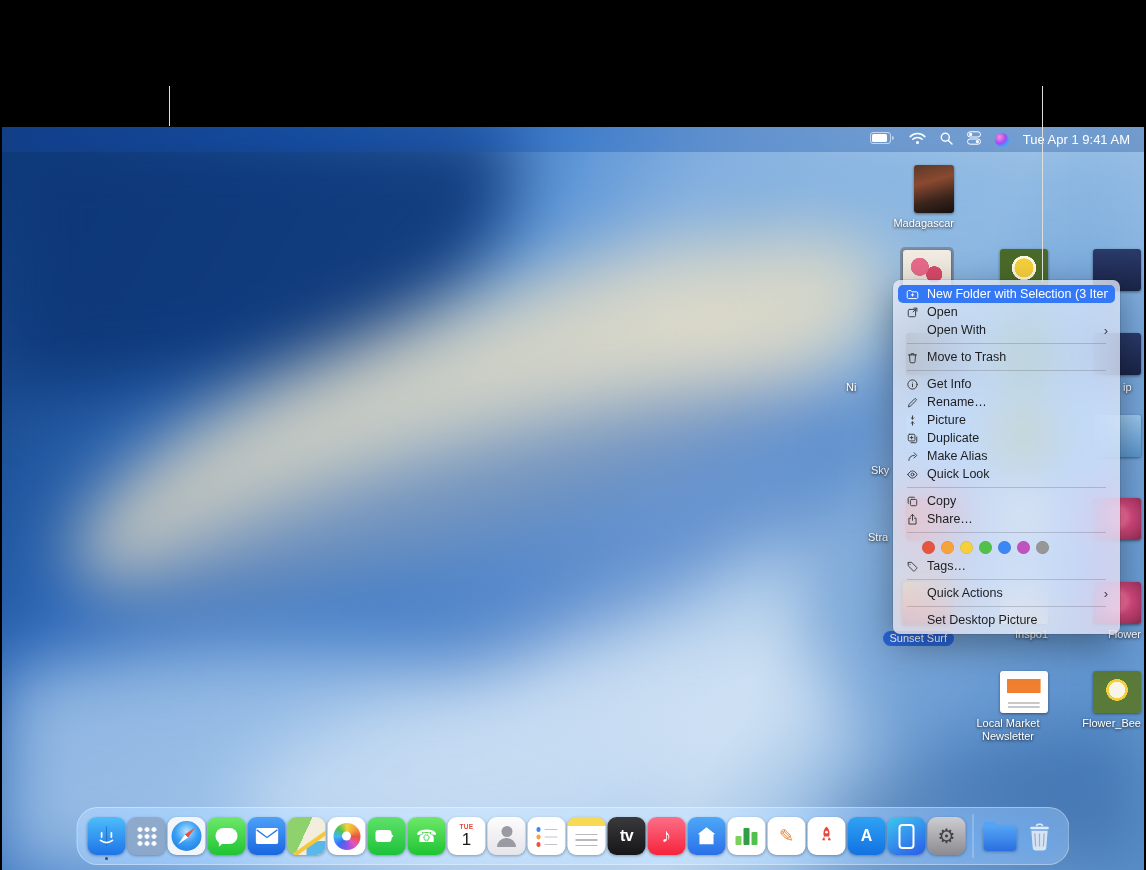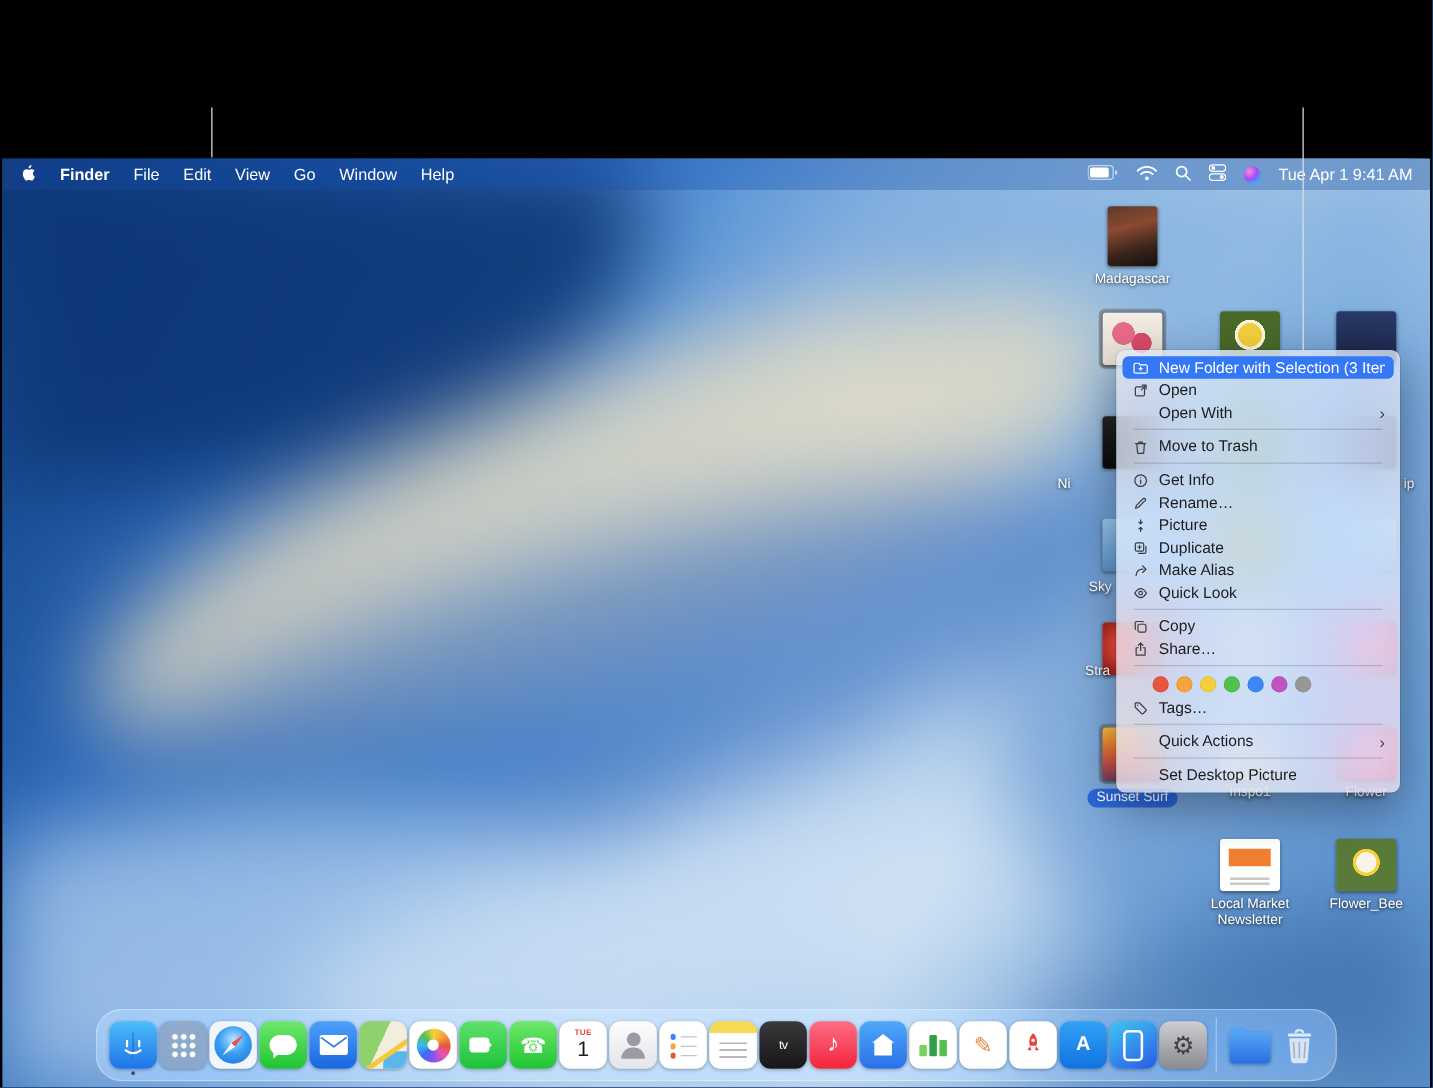--- a/index.html
+++ b/index.html
@@ -31,21 +31,21 @@
   }
   .mb-left{display:flex;align-items:center;gap:19px}
   .mb-item{cursor:default;white-space:nowrap}
   .mb-app{font-weight:700}
   .mb-right{margin-left:auto;display:flex;align-items:center;gap:14px}
   .siri-orb{width:14px;height:14px;border-radius:50%;
     background:radial-gradient(circle at 32% 30%,#ff8ad8,#a04df8 45%,#2ab8f8 78%,#1a6af0)}
   .mb-clock{white-space:nowrap}
 
   
-  .dicon{position:absolute;width:96px;display:flex;flex-direction:column;align-items:center;z-index:4}
+  .dicon{position:absolute;width:96px;display:flex;flex-direction:column;align-items:flex-end;z-index:4}
   .thumb{width:48px;height:42px;border-radius:3px;box-shadow:0 1px 3px rgba(0,0,0,.45)}
   .portrait{width:40px;height:48px}
   .dlabel{margin-top:4px;color:#fff;font-size:11px;line-height:13px;text-align:center;
     text-shadow:0 1px 3px rgba(0,0,0,.85);max-width:80px;word-wrap:break-word}
   .selbox{padding:3px;background:rgba(100,100,108,.5);border-radius:5px}
   .lbl-sel{background:var(--sel-label,#2a65d8);border-radius:9px;padding:1px 7px;text-shadow:none}
   .plabel{position:absolute;color:#fff;font-size:11px;text-shadow:0 1px 3px rgba(0,0,0,.85);z-index:5;white-space:nowrap}
 
   
   .t-mad{background:linear-gradient(165deg,#5a3a28 0%,#8a4a30 35%,#3a241c 70%,#14100e 100%)}
@@ -129,21 +129,21 @@
   .cal-day{font-size:17px;color:#1a1a1a;font-weight:400;margin-top:1px}
   .di-contacts{background:linear-gradient(#fdfdfd,#e4e4ea)}
   .ct{width:11px;height:11px;background:#9a9aa2;border-radius:50%;position:relative;top:-5px}
   .ct::after{content:"";position:absolute;left:50%;transform:translateX(-50%);top:12px;width:19px;height:9px;background:#9a9aa2;border-radius:9px 9px 0 0}
   .di-reminders{background:#fff}
   .rm{position:relative;width:23px;height:22px}
   .rm::before{content:"";position:absolute;left:1px;top:2px;width:4.5px;height:4.5px;border-radius:50%;background:#3b87f5;box-shadow:0 7.5px 0 #f5a33b,0 15px 0 #e8553e}
   .rm::after{content:"";position:absolute;left:9px;top:3.5px;width:13px;height:1.8px;border-radius:1px;background:#c4c4ca;box-shadow:0 7.5px 0 #c4c4ca,0 15px 0 #c4c4ca}
   .di-notes{background:linear-gradient(180deg,#f7d954 0 24%,#fff 24%)}
   .nt{width:22px;height:13px;margin-top:9px;background:repeating-linear-gradient(#b8b8bc 0 1.4px,transparent 1.4px 5.5px)}
-  .di-tv{background:linear-gradient(180deg,#3a3a3c,#161618);color:#fff;font-weight:400;font-size:10px;letter-spacing:-.5px}
+  .di-tv{background:linear-gradient(180deg,#3a3a3c,#161618);color:#fff;font-weight:700;font-size:16px;letter-spacing:-.5px}
   .di-music{background:linear-gradient(180deg,#fd6e87,#f5233b);color:#fff;font-size:19px}
   .di-home{background:linear-gradient(180deg,#4da8f8,#2a70e8)}
   .hm{width:22px;height:22px;background:#fff;clip-path:polygon(50% 10%,90% 42%,82% 42%,82% 88%,18% 88%,18% 42%,10% 42%)}
   .di-numbers{background:#fff}
   .nb{display:flex;align-items:flex-end;gap:2px;height:18px}
   .nb i{display:block;width:6px;border-radius:1px}
   .nb i:nth-child(1){height:9px;background:#7ad15c}
   .nb i:nth-child(2){height:17px;background:#2f9e44}
   .nb i:nth-child(3){height:13px;background:#52c14c}
   .di-pages{background:#fff;color:#e8883a;font-size:18px}
@@ -170,36 +170,20 @@
       <ellipse cx="480" cy="290" rx="430" ry="115" transform="rotate(-20 480 290)" fill="#f0e2c0" opacity="0.75"></ellipse>
       <ellipse cx="430" cy="440" rx="500" ry="110" transform="rotate(-18 430 440)" fill="#2a64b8" opacity="0.55"></ellipse>
       <ellipse cx="240" cy="690" rx="430" ry="170" fill="#aacaec" opacity="0.8"></ellipse>
       <ellipse cx="540" cy="620" rx="310" ry="85" transform="rotate(-12 540 620)" fill="#dce9f7" opacity="0.55"></ellipse>
       <ellipse cx="1080" cy="420" rx="290" ry="270" fill="#4d86c8" opacity="0.5"></ellipse>
       <ellipse cx="1120" cy="720" rx="300" ry="120" fill="#30619e" opacity="0.55"></ellipse>
     </svg>
   </div>
 
   <div class="menubar">
-    <div class="mb-left">
-      <span class="mb-item">
-        <span>
-          <svg viewBox="0 0 17 20" width="13" height="15">
-              <path fill="#fff" d="M13.6 10.6c0-2 1.6-3 1.7-3.1-1-1.4-2.4-1.6-2.9-1.6-1.2-.1-2.4.7-3 .7-.6 0-1.6-.7-2.6-.7-1.3 0-2.6.8-3.3 2-1.4 2.4-.4 6 1 8 .7 1 1.5 2.1 2.5 2 1-.1 1.4-.7 2.6-.7 1.2 0 1.6.7 2.6.7 1.1 0 1.8-1 2.4-2 .8-1.1 1.1-2.2 1.1-2.3-.1 0-2.1-.8-2.1-3zM11.3 3.8c.5-.7.9-1.6.8-2.5-.8 0-1.7.5-2.3 1.2-.5.6-.9 1.5-.8 2.4.9.1 1.8-.4 2.3-1.1z"></path>
-            </svg>
-        </span>
-      </span>
-      <span class="mb-item mb-app">Finder</span>
-      <span class="mb-item">File</span>
-      <span class="mb-item">Edit</span>
-      <span class="mb-item">View</span>
-      <span class="mb-item">Go</span>
-      <span class="mb-item">Window</span>
-      <span class="mb-item">Help</span>
-    </div>
     <div class="mb-right">
       <span>
         <svg width="25" height="12" viewBox="0 0 25 12">
             <rect x="0.5" y="0.5" width="20" height="11" rx="2.5" stroke="rgba(255,255,255,.6)" fill="none"></rect>
             <rect x="2" y="2" width="15" height="8" rx="1.5" fill="#fff"></rect>
             <path d="M22 4v4c1.1-.1 1.9-.9 1.9-2S23.1 4.1 22 4z" fill="rgba(255,255,255,.6)"></path>
           </svg>
       </span>
       <span>
         <svg width="17" height="13" viewBox="0 0 17 13">

